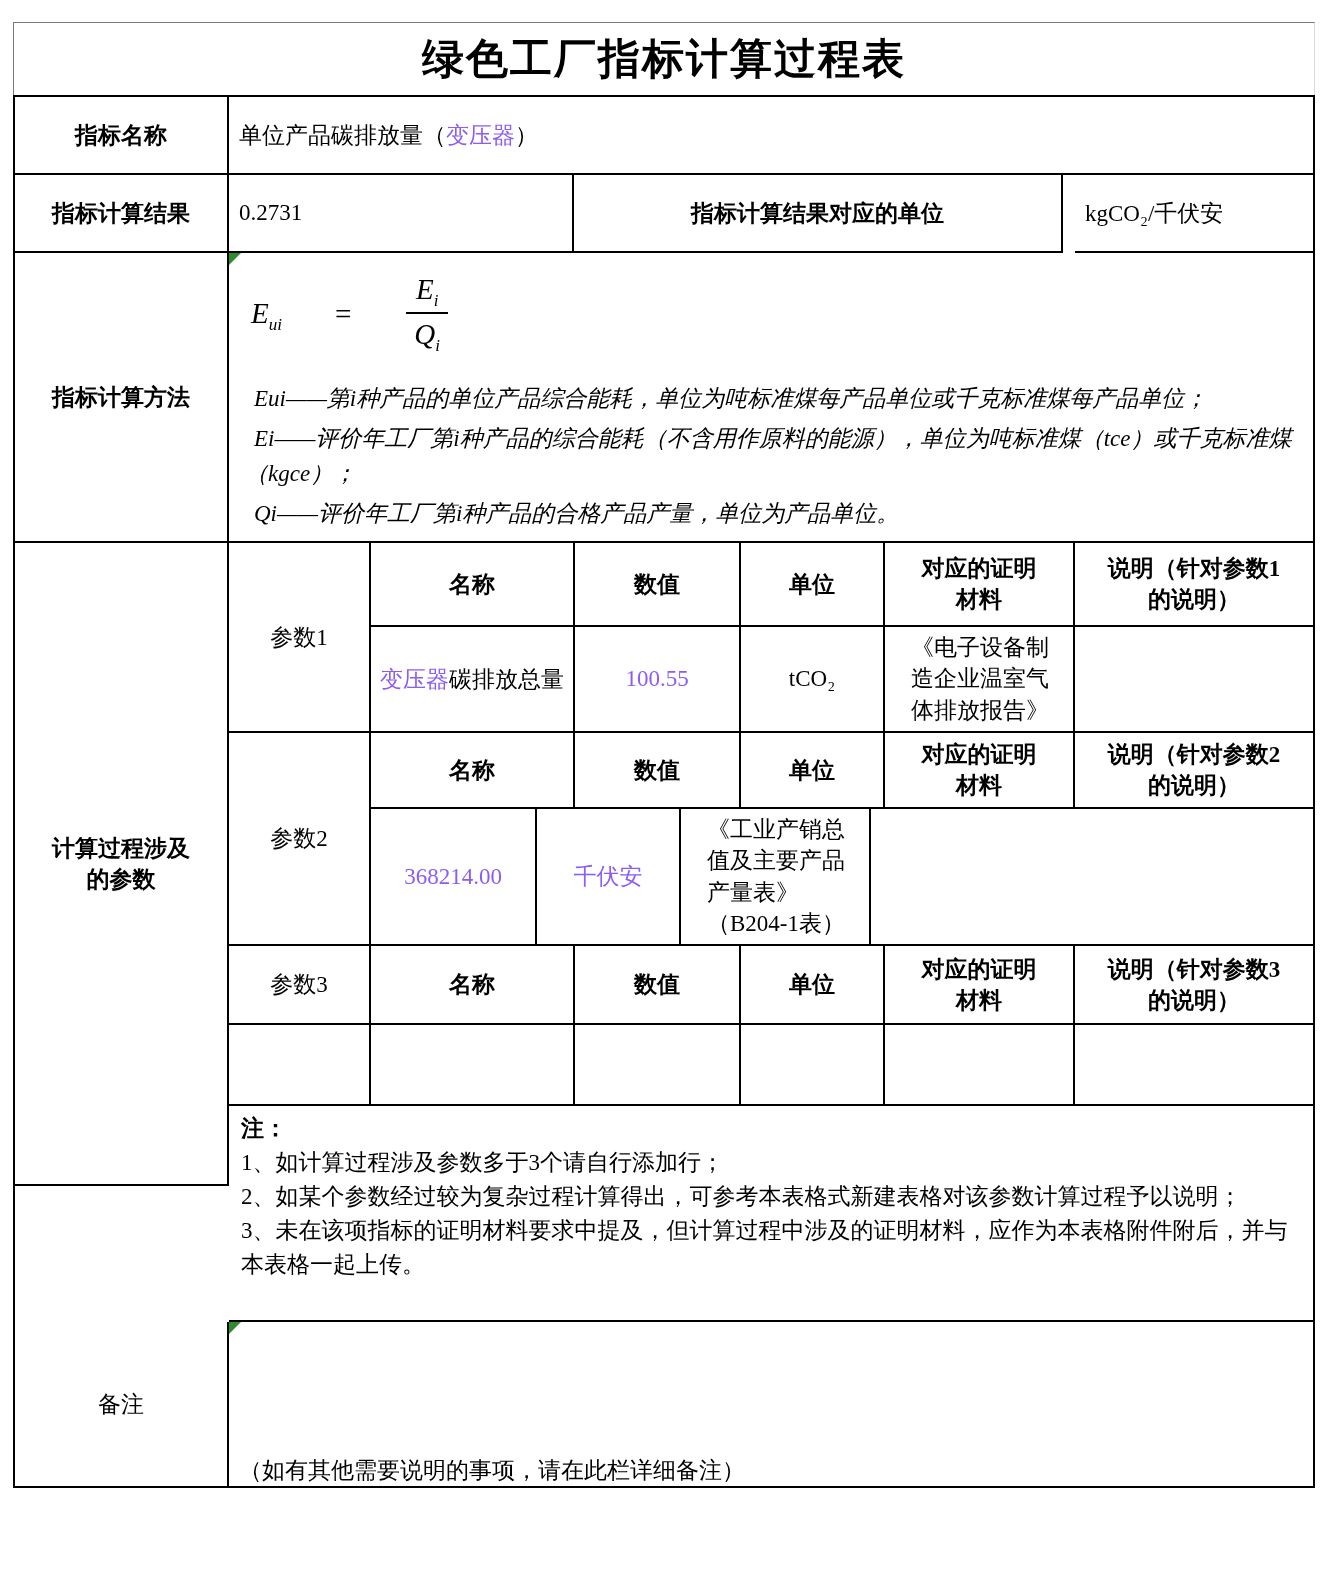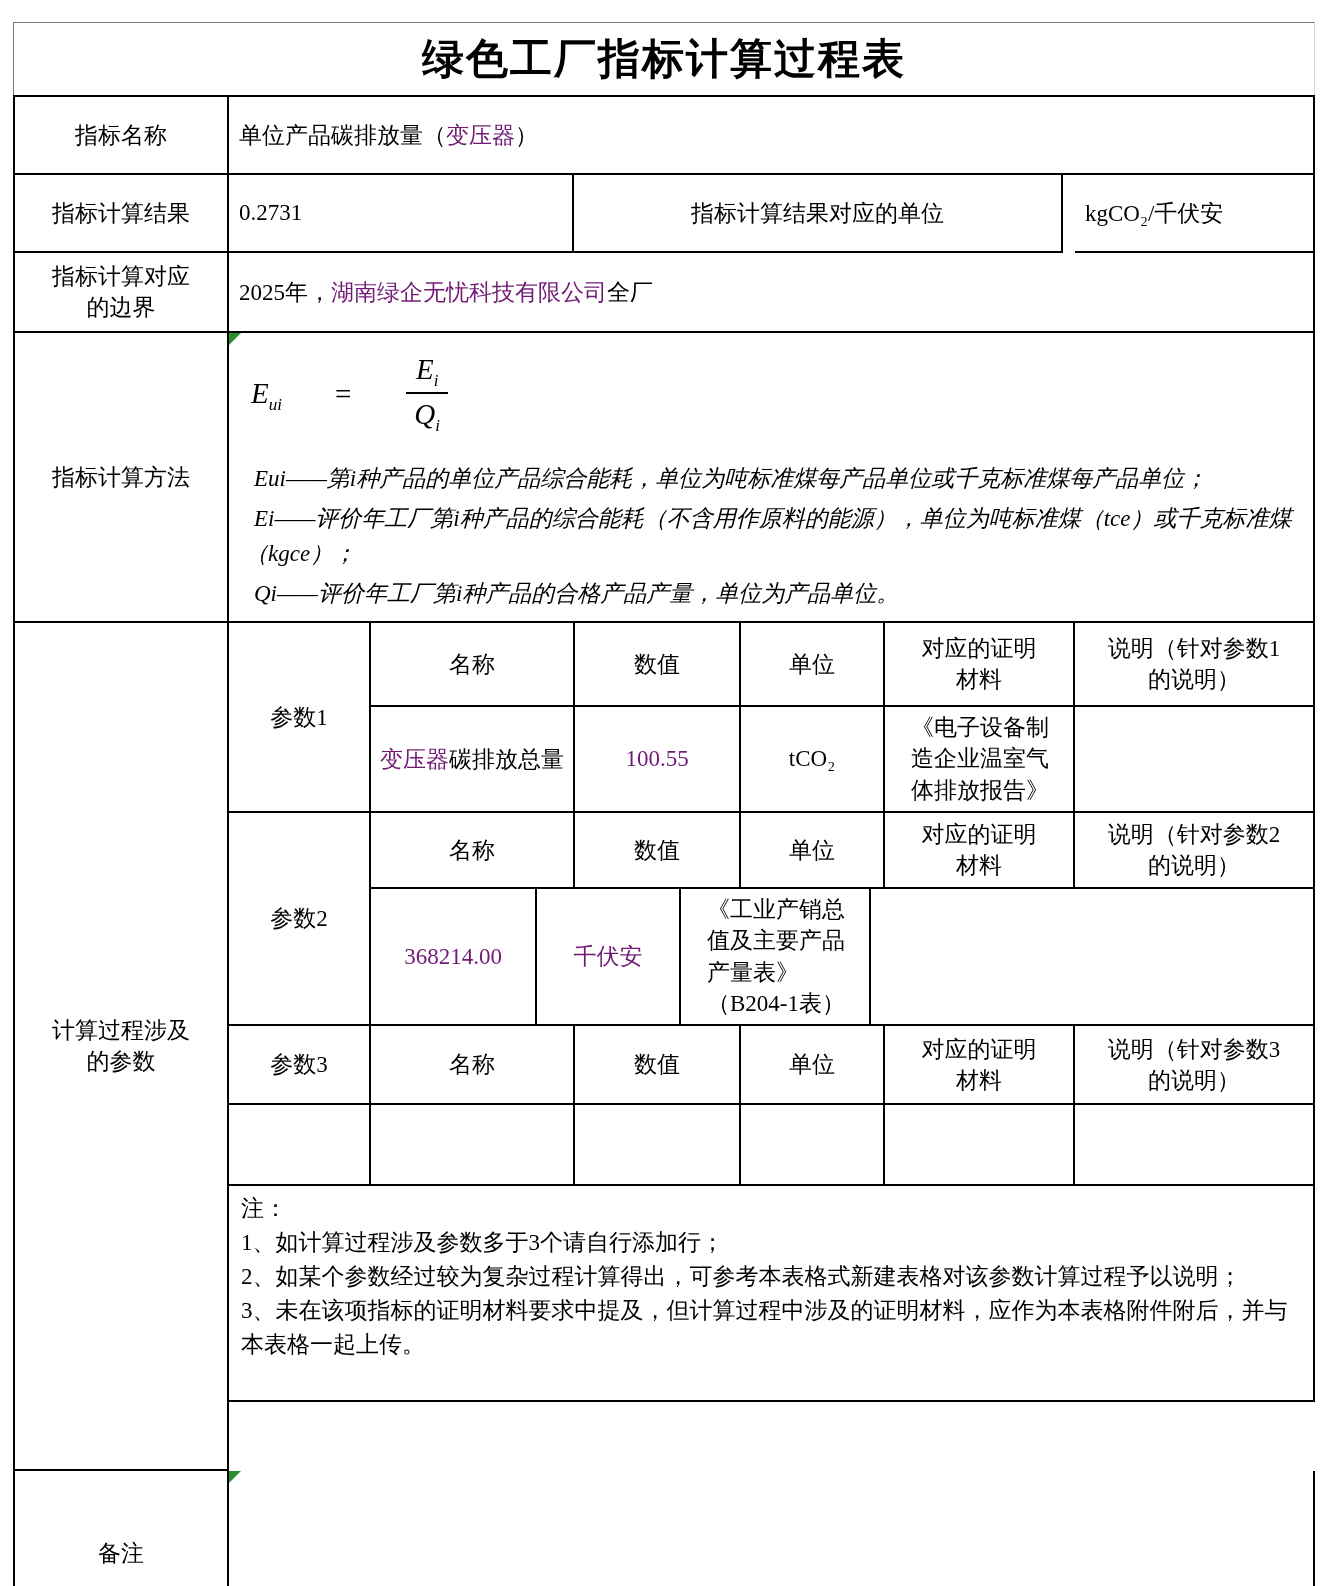--- a/index.html
+++ b/index.html
@@ -18,22 +18,22 @@
   
   .tbl{box-sizing:border-box;width:1302px;border-top:2px solid #000;border-left:2px solid #000;}
   .row{display:flex;}
   .cell{
     box-sizing:border-box;border-right:2px solid #000;border-bottom:2px solid #000;
     display:flex;align-items:center;font-size:23px;overflow:hidden;position:relative;
   }
   .center{justify-content:center;text-align:center;}
   .left{justify-content:flex-start;text-align:left;padding-left:10px;padding-right:6px;}
   .top{align-items:flex-start;}
-  .bold{font-weight:normal;}
-  .blue{color:#701a75;}
+  .bold{font-weight:bold;}
+  .blue{color:#8b5cf6;}
   .preline{white-space:pre-line;}
   .col-label{width:214px;}
   .flex1{flex:1;}
   
   .h-r1{height:78px;} .h-r2{height:78px;} .h-r3{height:80px;} .h-r4{height:290px;}
   .h-p1h{height:84px;} .h-p1d{height:106px;}
   .h-p2h{height:76px;} .h-p2d{height:137px;}
   .h-p3h{height:79px;} .h-p3d{height:81px;}
   .h-notes{height:216px;} .h-remark{height:166px;}
   
@@ -90,29 +90,20 @@
         </div>
       </div>
 
       <div class="row">
         <div class="cell col-label center bold h-r2">指标计算结果</div>
         <div class="cell left w-res-val h-r2">0.2731</div>
         <div class="cell center bold w-unit-lab h-r2">指标计算结果对应的单位</div>
         <div class="cell left flex1 h-r2" style="padding-left:10px;margin-left:12px;">kgCO₂/千伏安</div>
       </div>
 
-      <div class="row">
-        <div class="cell col-label center bold preline h-r3">指标计算对应
-的边界</div>
-        <div class="cell left flex1 h-r3">
-          <span>2025年，</span>
-            <span class="blue">湖南绿企无忧科技有限公司</span>
-            <span>全厂</span>
-        </div>
-      </div>
 
       <div class="row">
         <div class="cell col-label center bold h-r4">指标计算方法</div>
         <div class="cell flex1 h-r4 top">
           <span class="corner-flag"></span>
           <div class="method-content">
             <div class="formula">
               <span><span>E</span><sub>ui</sub></span>
               <span class="f-eq">=</span>
               <span class="frac">
@@ -121,21 +112,21 @@
               </span>
             </div>
             <div class="method-def">Eui——第i种产品的单位产品综合能耗，单位为吨标准煤每产品单位或千克标准煤每产品单位；</div>
             <div class="method-def">Ei——评价年工厂第i种产品的综合能耗（不含用作原料的能源），单位为吨标准煤（tce）或千克标准煤（kgce）；</div>
             <div class="method-def">Qi——评价年工厂第i种产品的合格产品产量，单位为产品单位。</div>
           </div>
         </div>
       </div>
 
       <div class="row">
-        <div class="cell col-label center bold preline" style="height:848px;">计算过程涉及
+        <div class="cell col-label center bold preline" style="height:643px;">计算过程涉及
 的参数</div>
         <div class="pcol">
 
           <div class="pblock">
             <div class="cell w-param center" style="height:190px;">参数1</div>
             <div class="pcol">
               <div class="row">
                 <div class="cell w-name center bold h-p1h">名称</div>
                 <div class="cell w-value center bold h-p1h">数值</div>
                 <div class="cell w-unit center bold h-p1h">单位</div>

